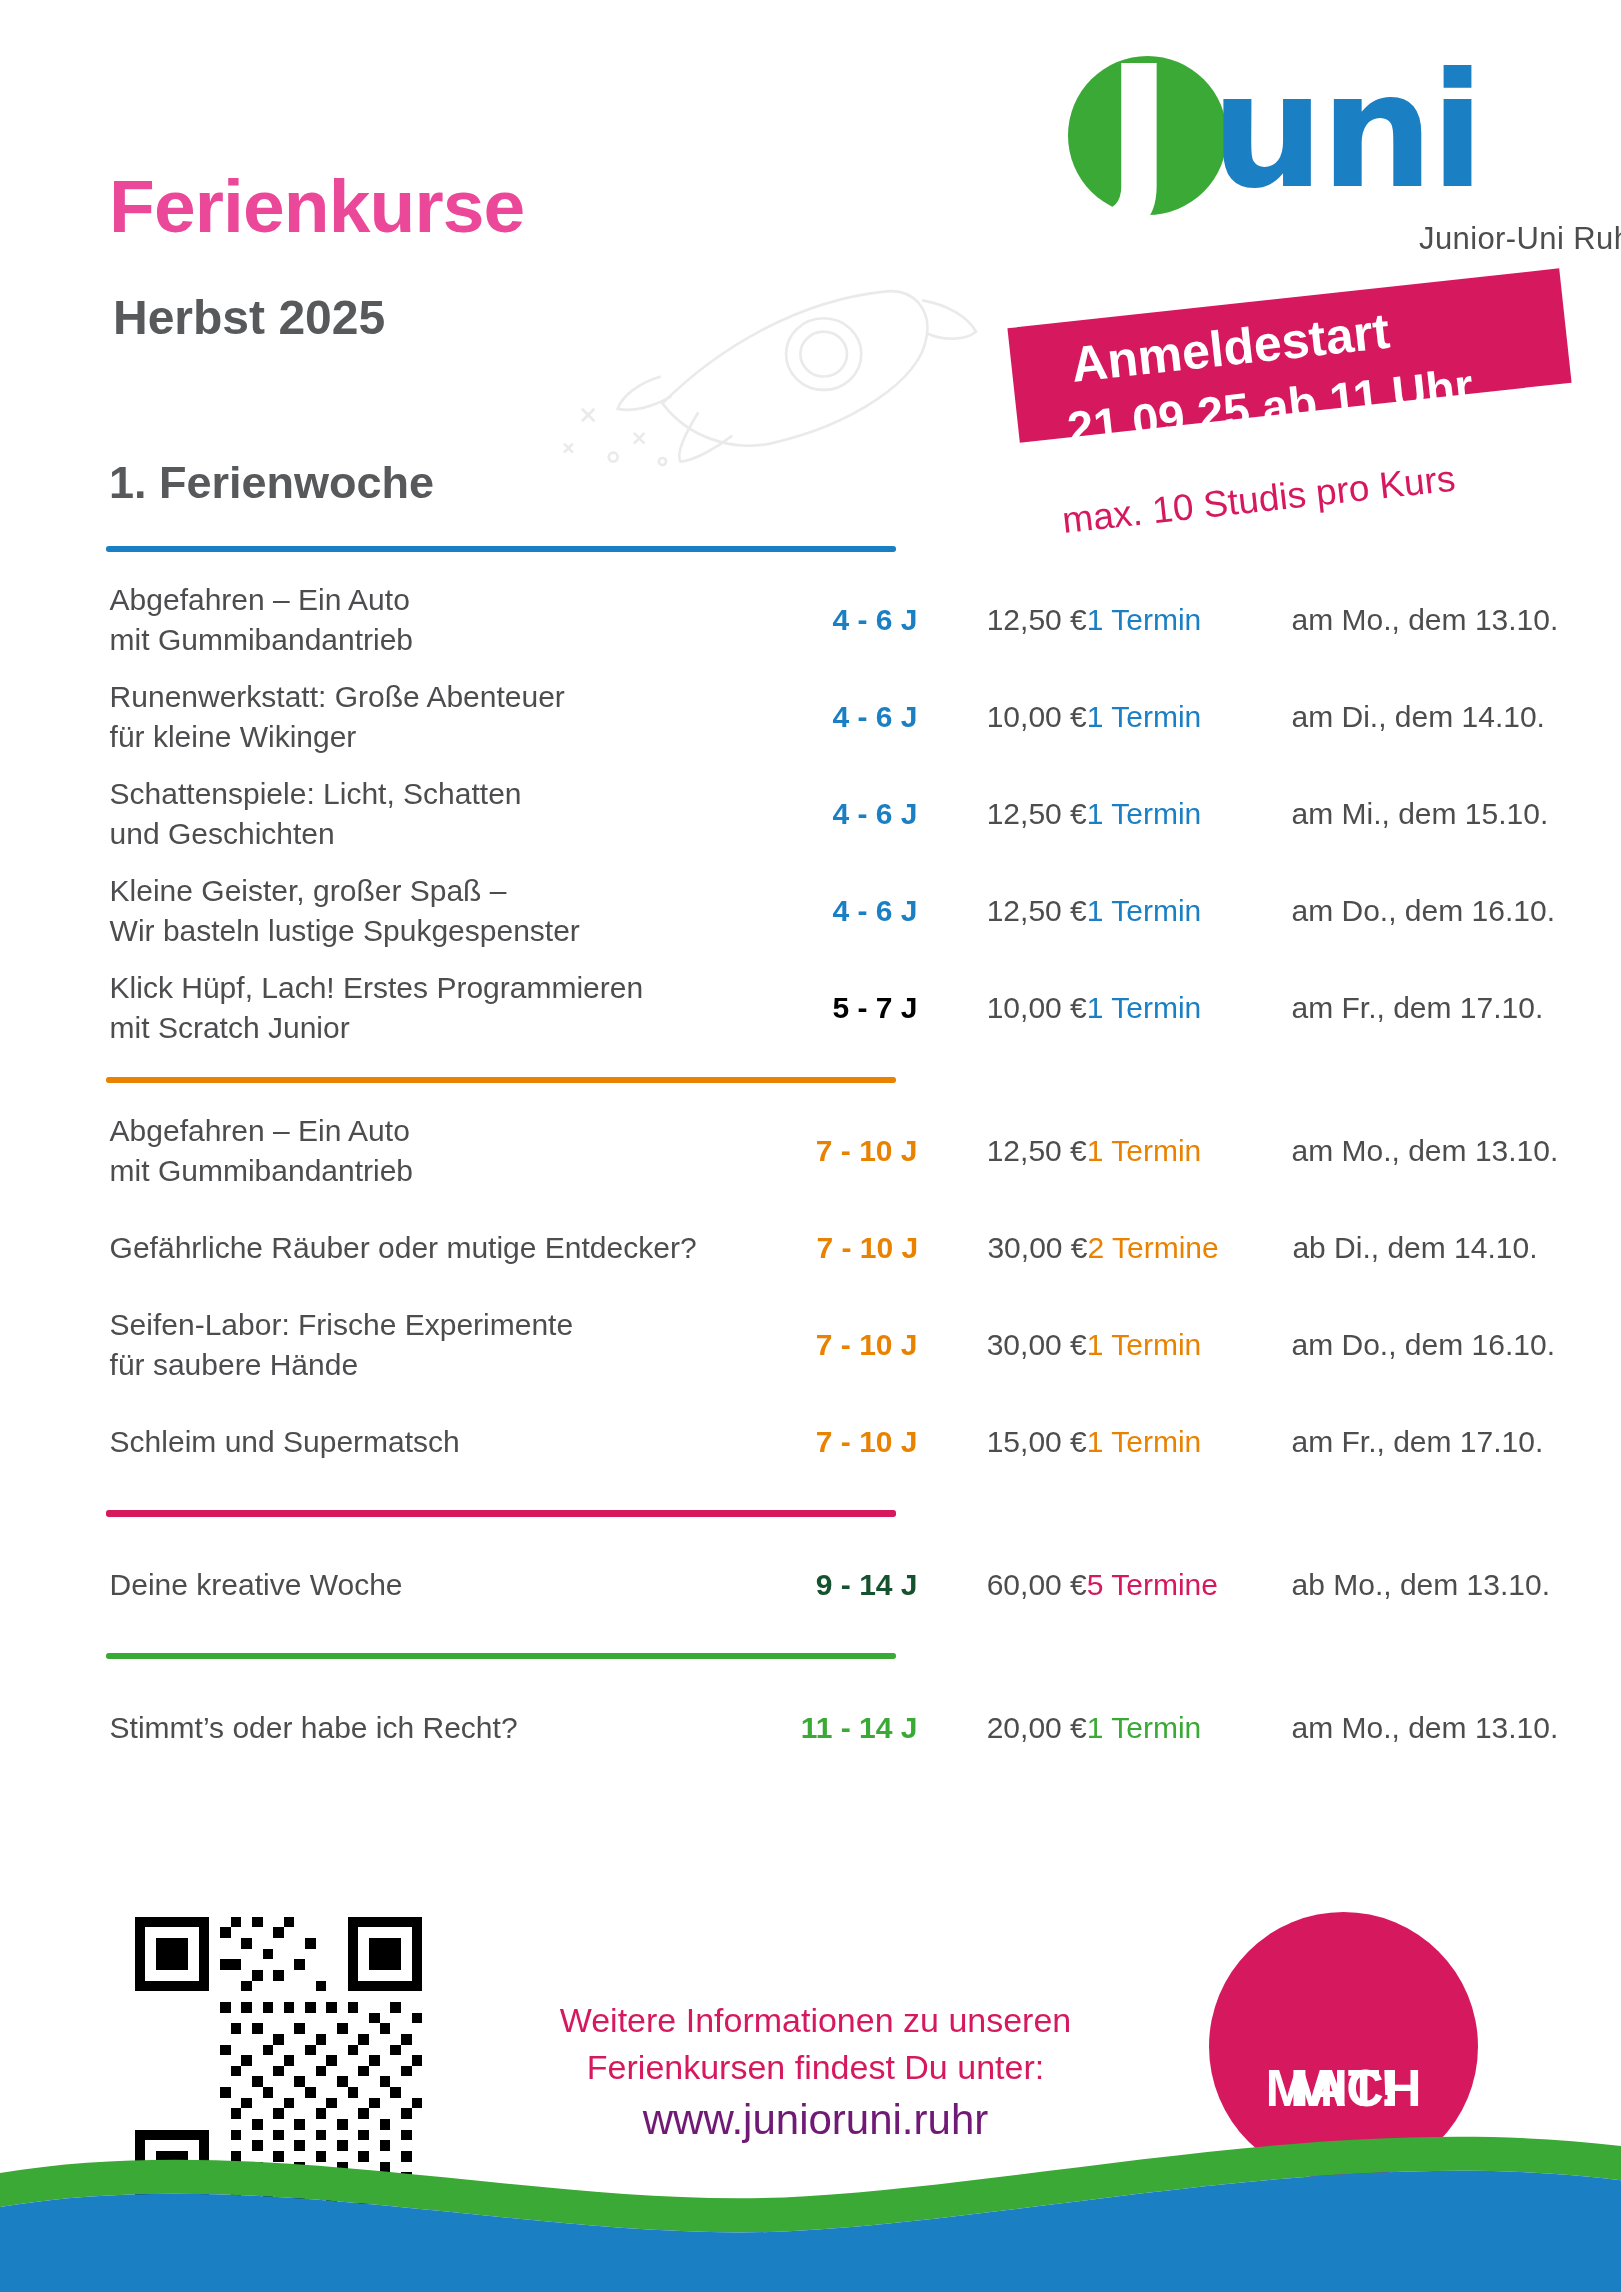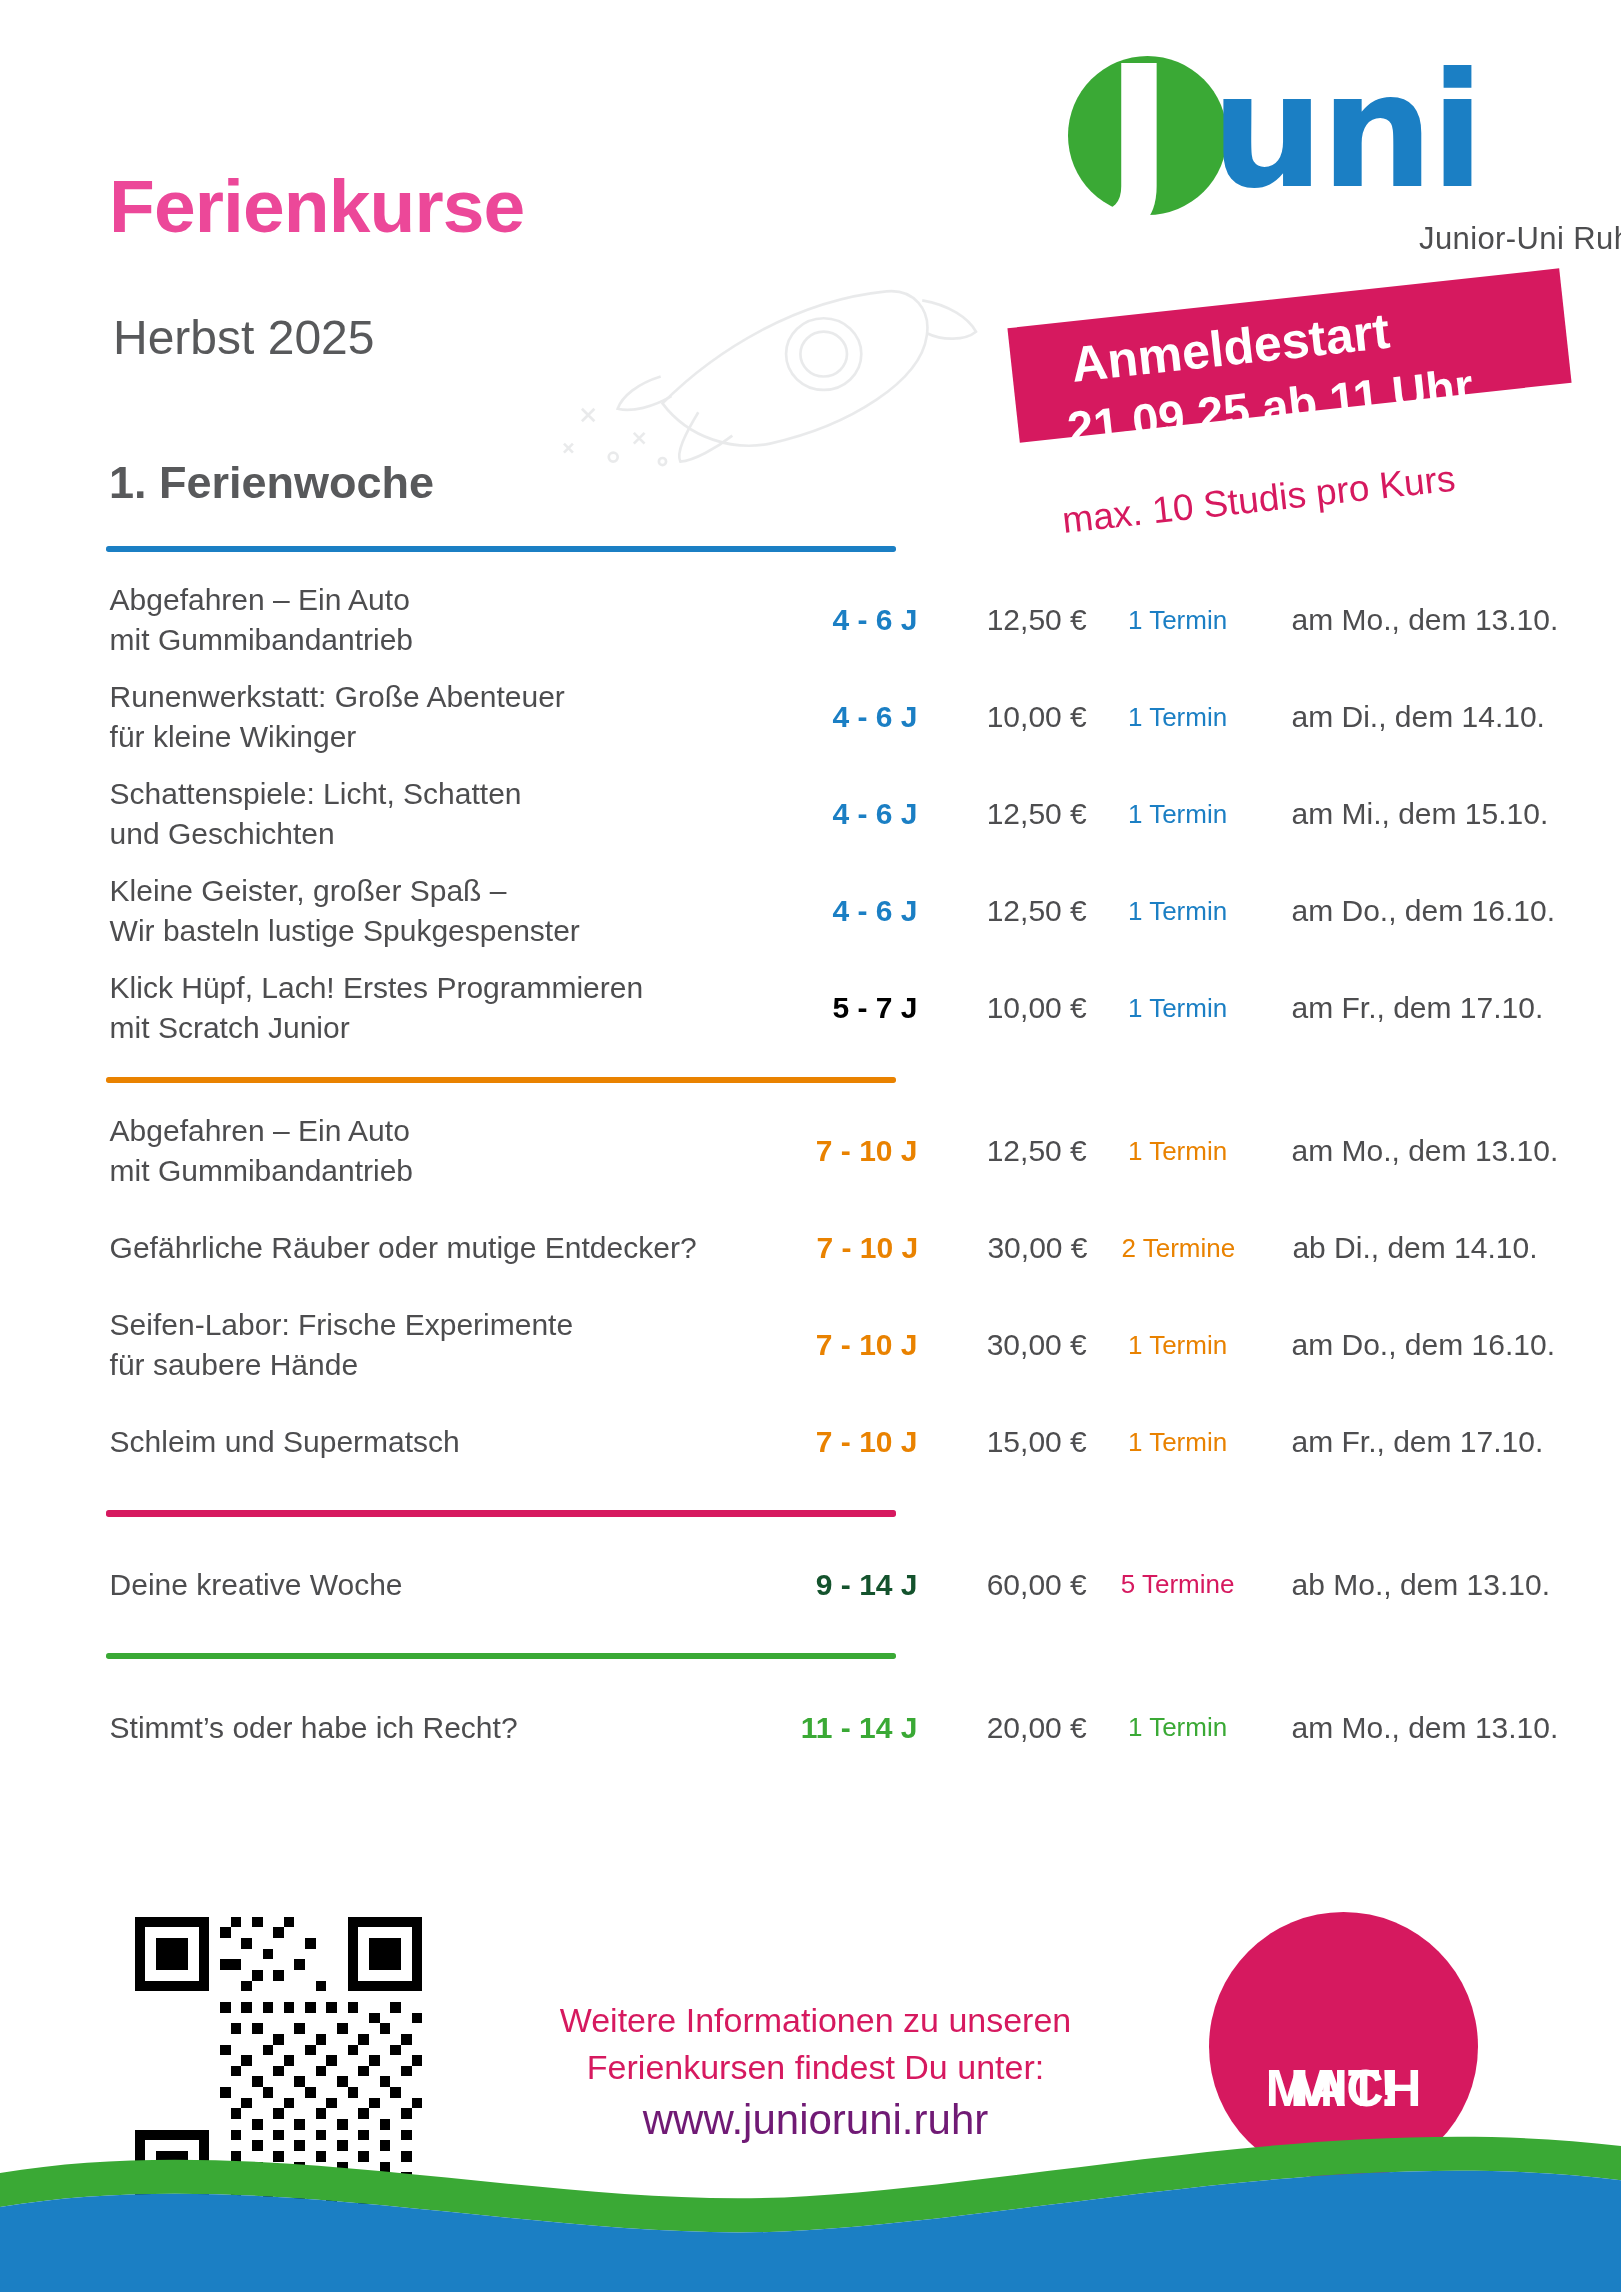--- a/index.html
+++ b/index.html
@@ -76,23 +76,23 @@
     left: 109px;
     top: 163px;
     font-size: 75px;
     font-weight: bold;
     color: #ec4899;
     letter-spacing: -0.9px;
   }
   .subtitle {
     position: absolute;
     left: 113px;
-    top: 310px;
+    top: 290px;
     font-size: 48px;
-    font-weight: normal;
+    font-weight: bold;
     color: #58595b;
   }
   .weektitle {
     position: absolute;
     left: 109px;
     top: 457px;
     font-size: 45px;
     font-weight: bold;
     color: #58595b;
   }
@@ -189,23 +189,23 @@
   }
   .c-price {
     width: 170px;
     text-align: right;
     font-size: 30px;
     color: #4d4d4f;
     white-space: nowrap;
   }
   .c-terms {
     width: 193px;
-    text-align: center;
+    text-align: left;
     padding-right: 10.7px;
-    font-size: 26px;
+    font-size: 30px;
     white-space: nowrap;
     box-sizing: border-box;
   }
   .c-date {
     width: 260px;
     text-align: left;
     font-size: 30px;
     color: #4d4d4f;
     white-space: nowrap;
     padding-left: 12.5px;

